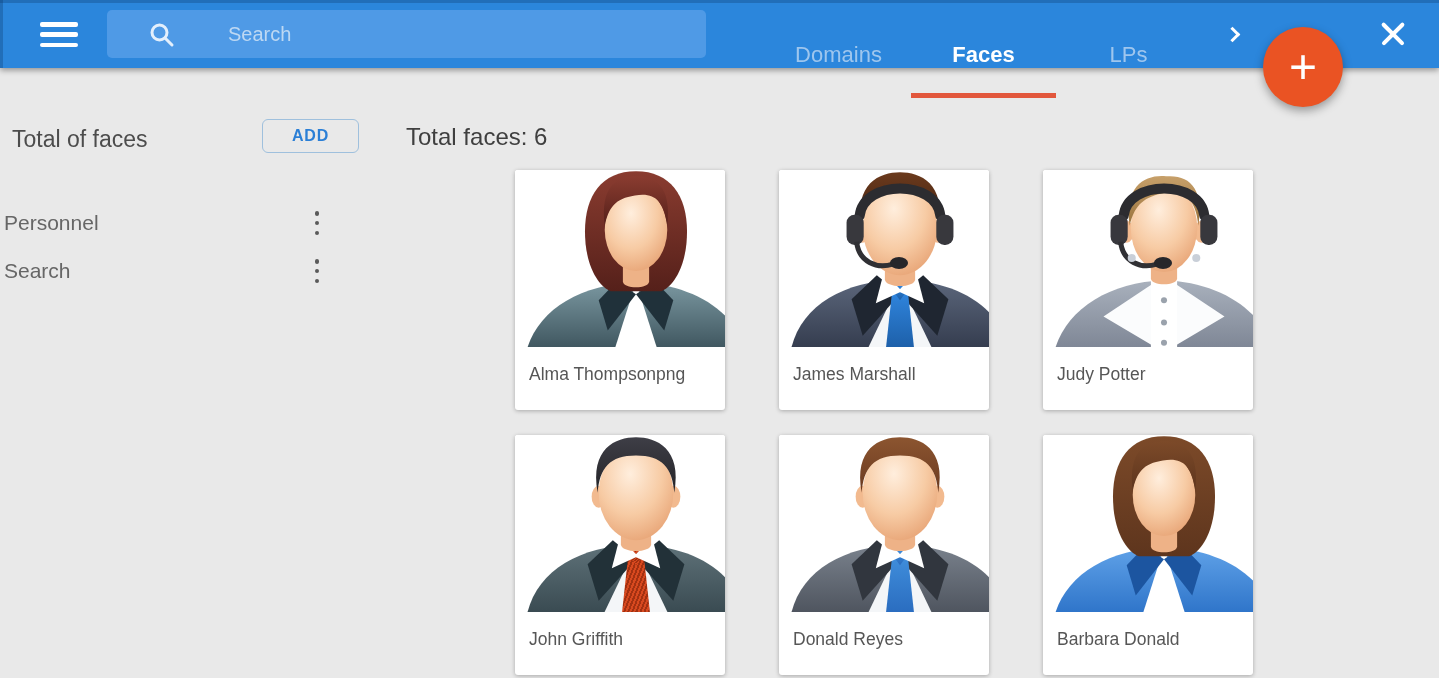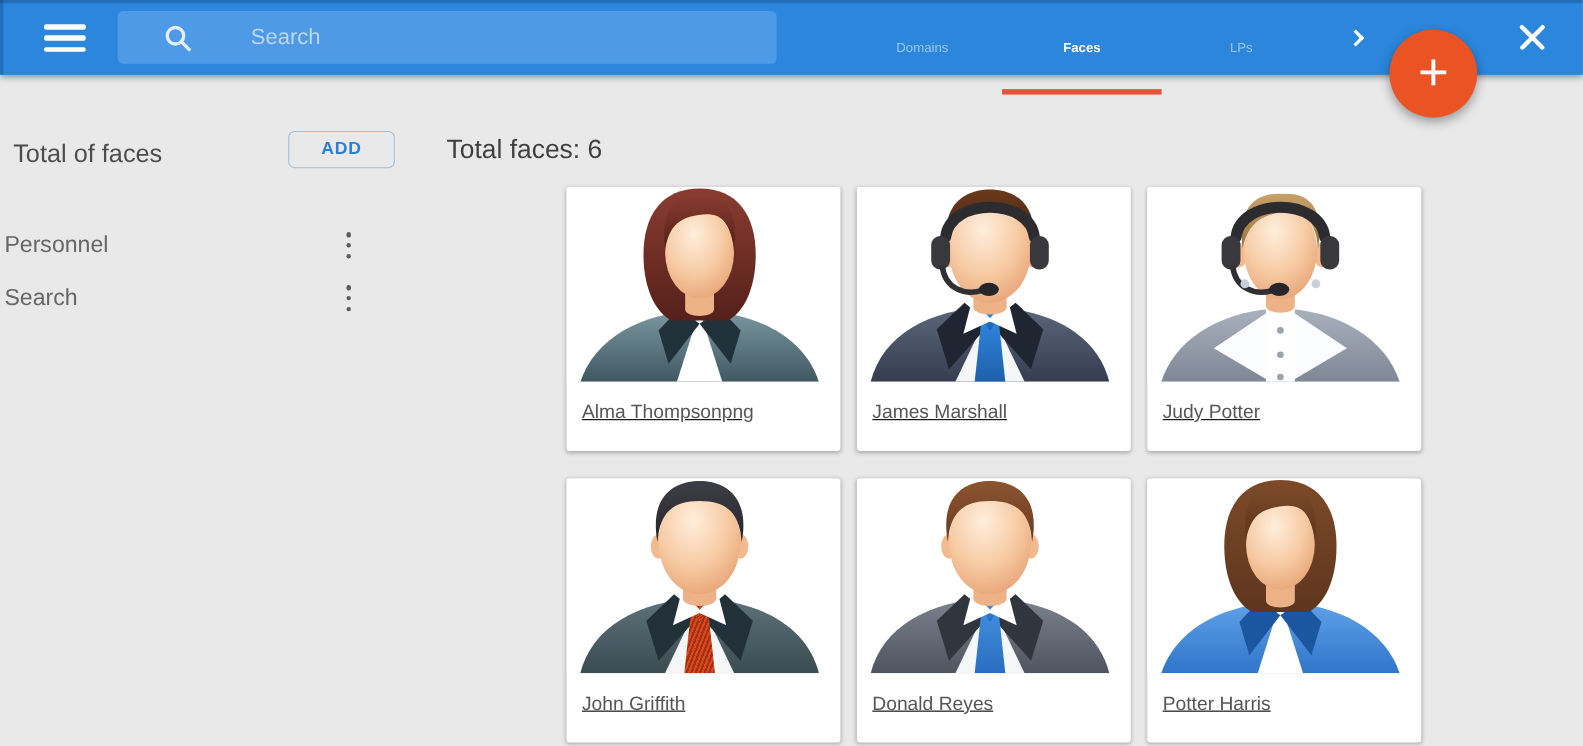--- a/index.html
+++ b/index.html
@@ -24,21 +24,21 @@
   }
   .search-icon { margin-left:41px; flex:0 0 auto; }
   .searchbox input {
     flex:1; height:100%; background:transparent; border:none; outline:none;
     color:#fff; font-size:20px; padding-left:53px; font-family:"Liberation Sans", sans-serif;
   }
   .searchbox input::placeholder { color:#bdd8f3; opacity:1; }
   .tabs { position:absolute; left:766px; top:0; height:68px; display:flex; }
   .tab {
     width:145px; height:86px; display:flex; align-items:center; justify-content:center;
-    font-size:12px; color:#9ec6ee; cursor:pointer; position:relative;
+    font-size:22px; color:#9ec6ee; cursor:pointer; position:relative;margin-top:12px;
   }
   .tab.active { color:#ffffff; font-weight:bold; }
   .tab.active::after {
     content:""; position:absolute; left:0; right:0; bottom:0; height:5px;
     background:var(--accent, #e2573c);
   }
   .chevron { position:absolute; left:1218px; top:0; width:32px; height:68px;
     display:flex; align-items:center; justify-content:center; cursor:pointer; }
   .chevron i { display:block; width:11px; height:11px;
     border-top:3px solid #fff; border-right:3px solid #fff; transform:rotate(45deg); margin-right:4px; }
@@ -68,22 +68,22 @@
     display:flex; flex-direction:column; align-items:center; justify-content:space-between; cursor:pointer; }
   .kebab i { display:block; width:4.5px; height:4.5px; border-radius:50%; background:#5a5a5a; }
   
   .total { position:absolute; left:406px; top:123px; font-size:24px; color:#3f3f3f; }
   .grid {
     position:absolute; left:515px; top:170px;
     display:grid; grid-template-columns:repeat(3,242px); grid-auto-rows:240px;
     column-gap:22px; row-gap:25px;
   }
   .card {
-    width:249px; height:240px; background:#fff; border-radius:3px; overflow:hidden;
-    box-shadow:0 1px 4px rgba(0,0,0,0.28); cursor:pointer;text-decoration:underline;
+    width:210px; height:240px; background:#fff; border-radius:3px; overflow:hidden;
+    box-shadow:0 1px 4px rgba(0,0,0,0.28); cursor:pointer;
   }
   .avatar-wrap { width:242px; height:177px; overflow:hidden; background:#fff; }
   .card-name { padding:17px 14px 0 14px; font-size:17.5px; color:#565656; }
 </style>
 </head>
 <body>
 
 <div class="app">
 
   <header class="header">
@@ -353,18 +353,18 @@
               </defs>
     <path d="M12,178 C24,138 66,114 120,112 C174,114 216,138 228,178 Z" fill="url(#su5)"></path>
     <polygon points="120,112 99,178 141,178" fill="#ffffff"></polygon>
     <path d="M101,111 L120,124 L92,160 L83,130 Z" fill="#1c55a0"></path>
     <path d="M139,111 L120,124 L148,160 L157,130 Z" fill="#1c55a0"></path>
     <path d="M120,2 C82,2 66,32 70,74 C73,102 85,117 95,121 L145,121 C155,117 167,102 170,74 C174,32 158,2 120,2 Z" fill="url(#hr5)"></path>
     <path d="M107,84 L133,84 L133,111 C133,119 107,119 107,111 Z" fill="#eeb287"></path>
     <ellipse cx="120" cy="60" rx="31" ry="41" fill="url(#sk5)"></ellipse>
     <path d="M89,56 C84,16 102,7 120,7 C138,7 156,16 151,56 C147,30 138,23 119,26 C99,29 93,38 89,56 Z" fill="url(#hr5)"></path>
     </svg></div>
-          <div class="card-name">Potter Harris</div>
+          <div class="card-name">Barbara Donald</div>
         </div>
       </div>
   </main>
 
 </div>
 
 </body></html>

